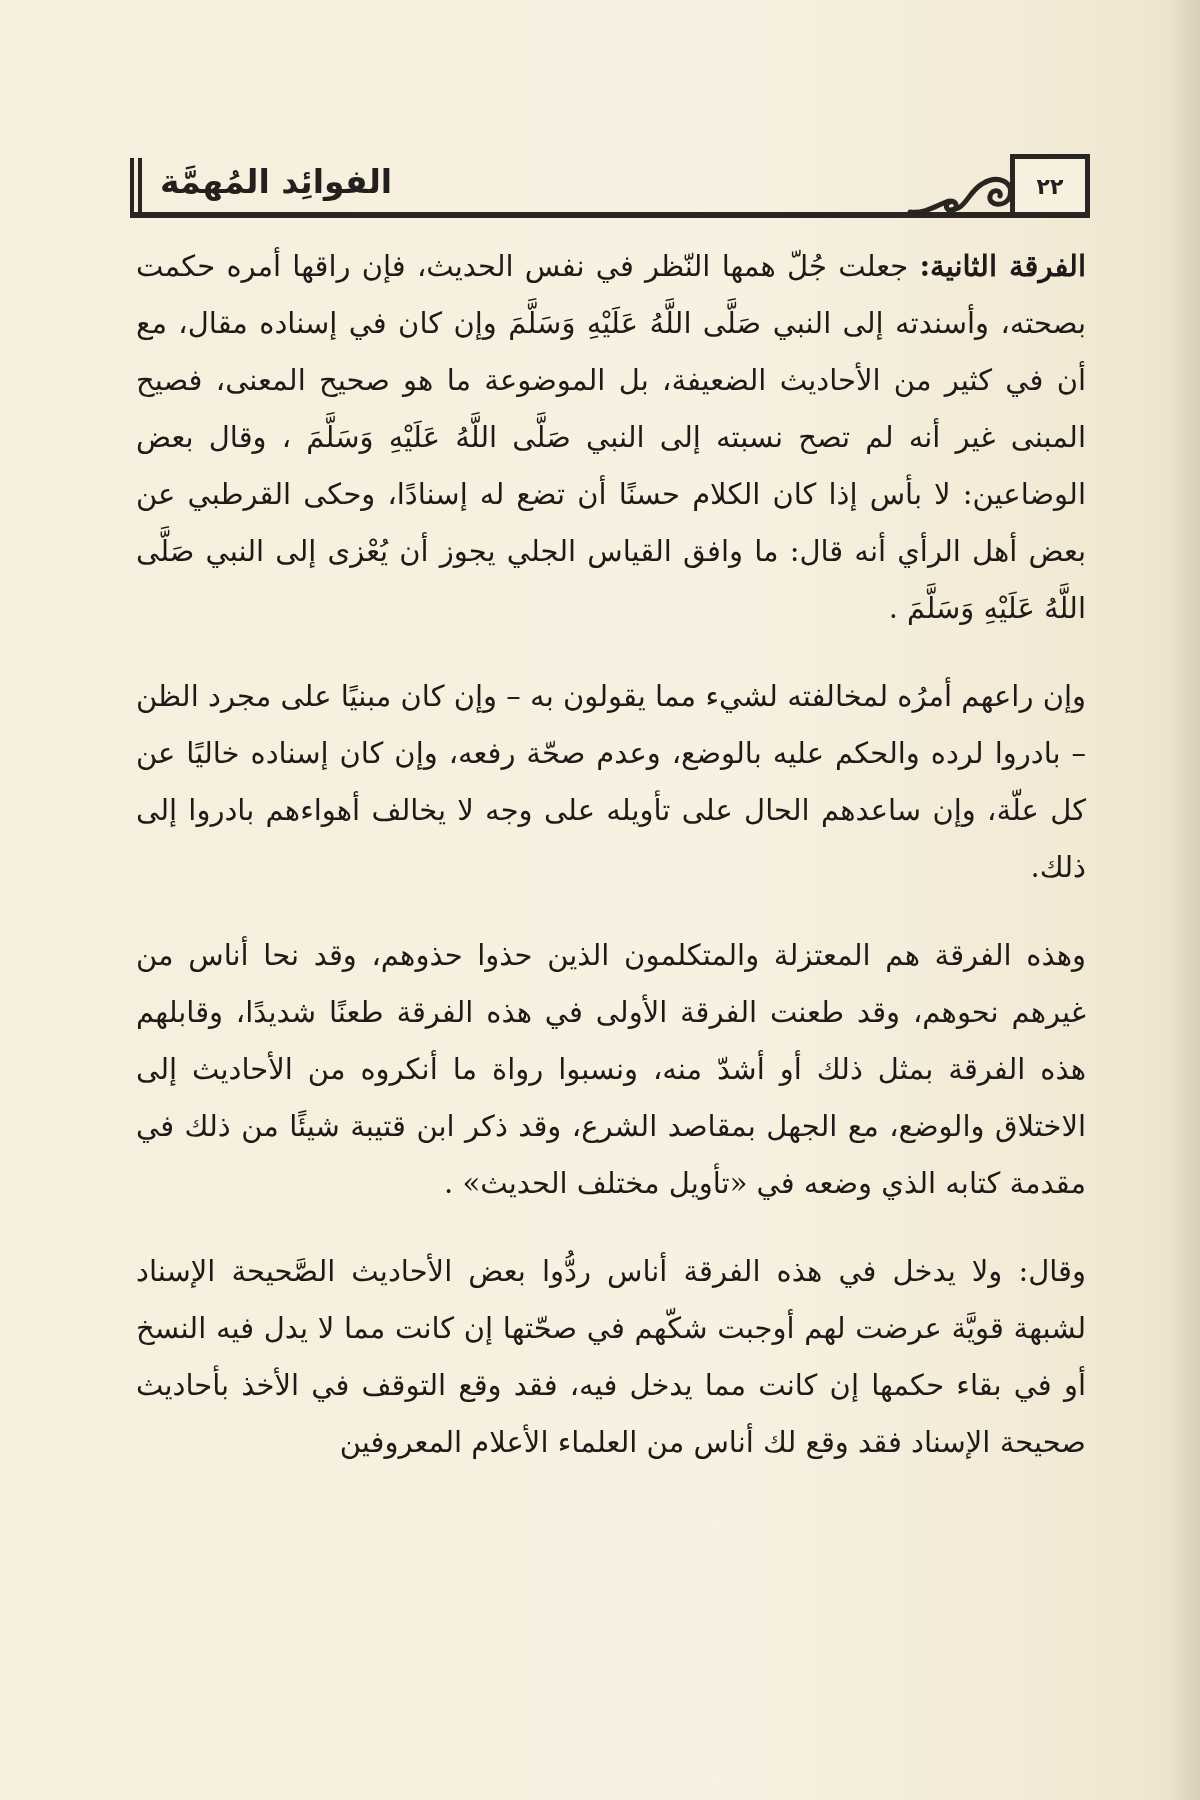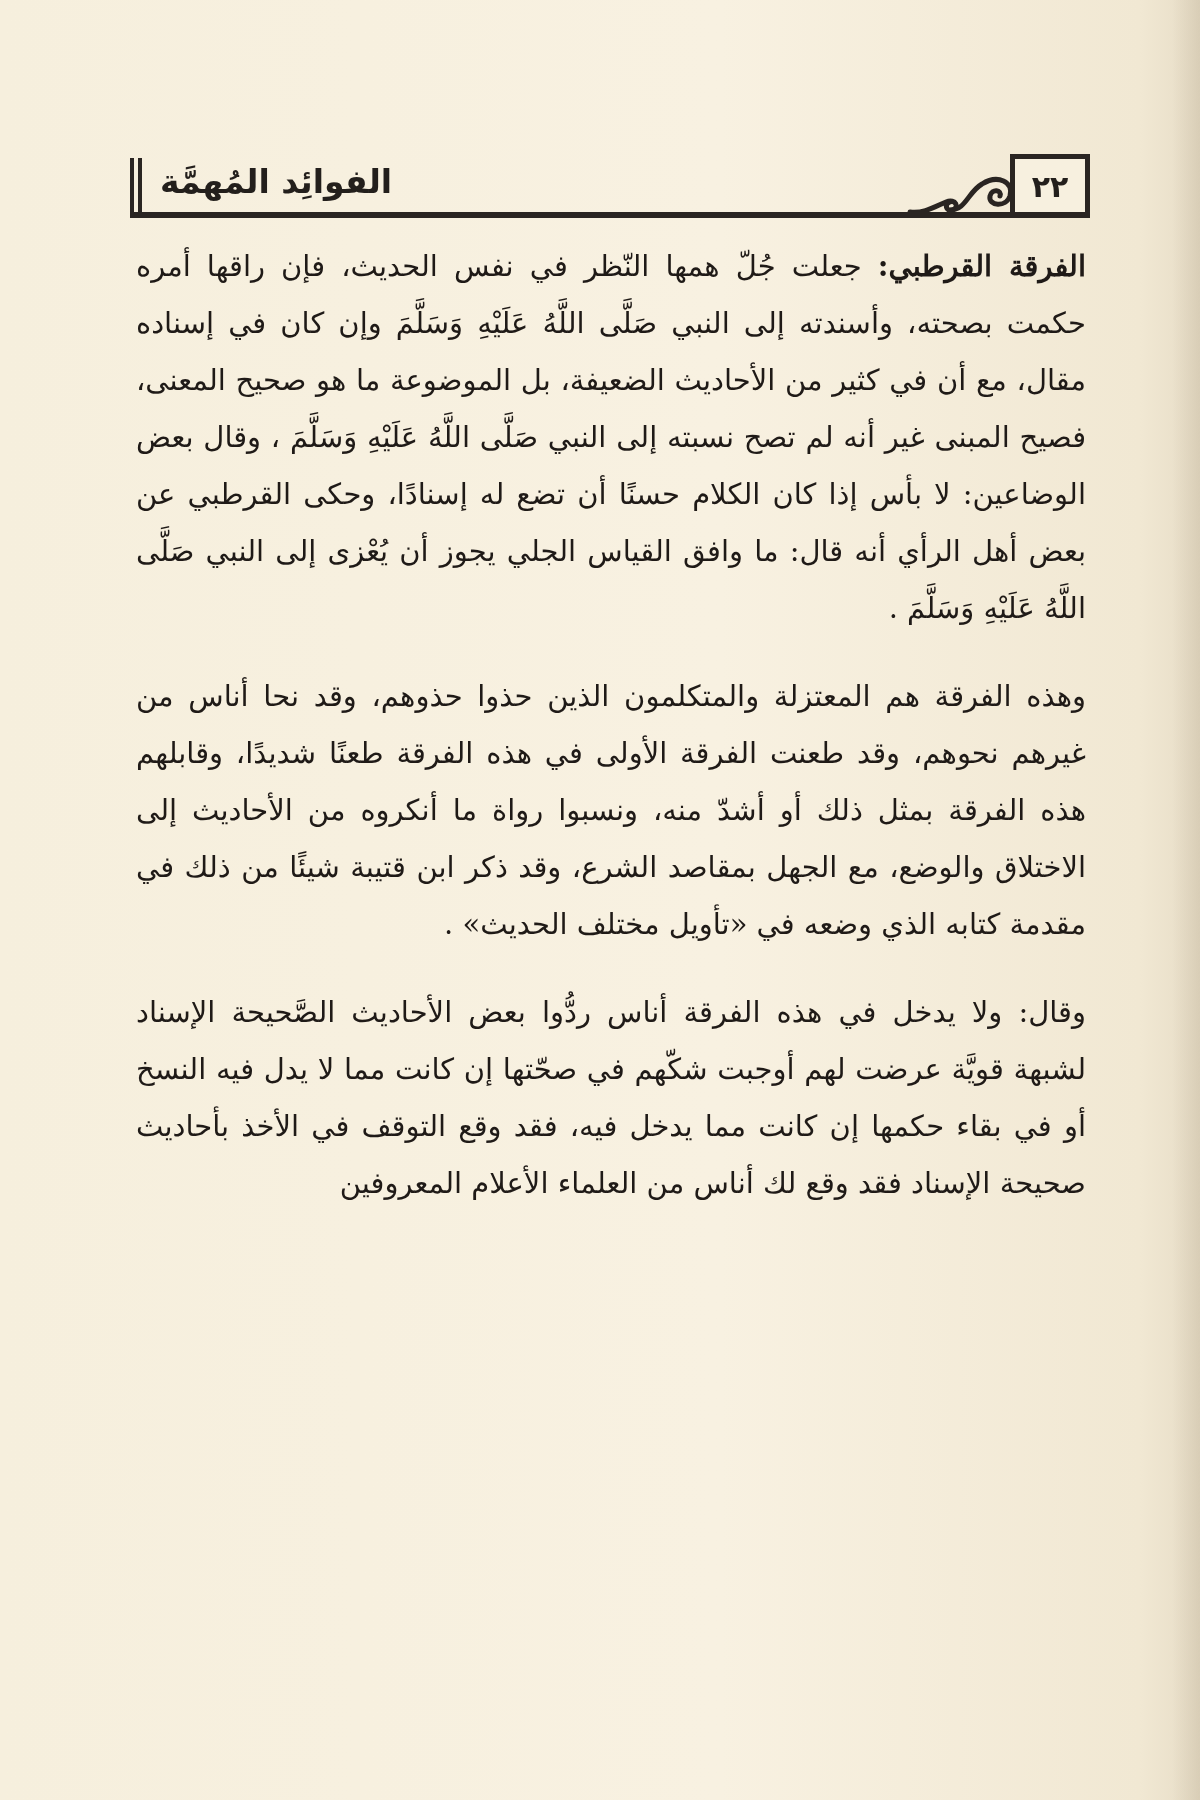--- a/index.html
+++ b/index.html
@@ -77,21 +77,21 @@
       width: 80px;
       height: 60px;
       border: 5px solid #2a2522;
       border-bottom: none;
       box-sizing: border-box;
       display: flex;
       align-items: center;
       justify-content: center;
       font-family: "DejaVu Sans", "Liberation Sans", sans-serif;
       font-weight: bold;
-      font-size: 30px;
+      font-size: 22px;
       color: #231f1c;
       background: #f7f0df;
     }
     .ornament-svg {
       position: absolute;
       right: 74px;
       top: 12px;
     }
     
     .body-text {
@@ -131,23 +131,26 @@
       </svg>
       <div class="page-number-box">٢٢</div>
     </div>
 
     <div class="head-rule"></div>
   </div>
 
   <div class="body-text">
     <div class="para">
       <p>
-        <span class="lead-term">الفرقة القرطبي:</span>
+        <span class="lead-term">الفرقة الثانية:</span>
         <span>جعلت جُلّ همها النّظر في نفس الحديث، فإن راقها أمره حكمت بصحته، وأسندته إلى النبي صَلَّى اللَّهُ عَلَيْهِ وَسَلَّمَ وإن كان في إسناده مقال، مع أن في كثير من الأحاديث الضعيفة، بل الموضوعة ما هو صحيح المعنى، فصيح المبنى غير أنه لم تصح نسبته إلى النبي صَلَّى اللَّهُ عَلَيْهِ وَسَلَّمَ ، وقال بعض الوضاعين: لا بأس إذا كان الكلام حسنًا أن تضع له إسنادًا، وحكى القرطبي عن بعض أهل الرأي أنه قال: ما وافق القياس الجلي يجوز أن يُعْزى إلى النبي صَلَّى اللَّهُ عَلَيْهِ وَسَلَّمَ .</span>
       </p>
+    </div>
+    <div class="para">
+      <p><span>وإن راعهم أمرُه لمخالفته لشيء مما يقولون به – وإن كان مبنيًا على مجرد الظن – بادروا لرده والحكم عليه بالوضع، وعدم صحّة رفعه، وإن كان إسناده خاليًا عن كل علّة، وإن ساعدهم الحال على تأويله على وجه لا يخالف أهواءهم بادروا إلى ذلك.</span></p>
     </div>
     <div class="para">
       <p><span>وهذه الفرقة هم المعتزلة والمتكلمون الذين حذوا حذوهم، وقد نحا أناس من غيرهم نحوهم، وقد طعنت الفرقة الأولى في هذه الفرقة طعنًا شديدًا، وقابلهم هذه الفرقة بمثل ذلك أو أشدّ منه، ونسبوا رواة ما أنكروه من الأحاديث إلى الاختلاق والوضع، مع الجهل بمقاصد الشرع، وقد ذكر ابن قتيبة شيئًا من ذلك في مقدمة كتابه الذي وضعه في «تأويل مختلف الحديث» .</span></p>
     </div>
     <div class="para">
       <p><span>وقال: ولا يدخل في هذه الفرقة أناس ردُّوا بعض الأحاديث الصَّحيحة الإسناد لشبهة قويَّة عرضت لهم أوجبت شكّهم في صحّتها إن كانت مما لا يدل فيه النسخ أو في بقاء حكمها إن كانت مما يدخل فيه، فقد وقع التوقف في الأخذ بأحاديث صحيحة الإسناد فقد وقع لك أناس من العلماء الأعلام المعروفين</span></p>
     </div>
   </div>
 </div>
 

